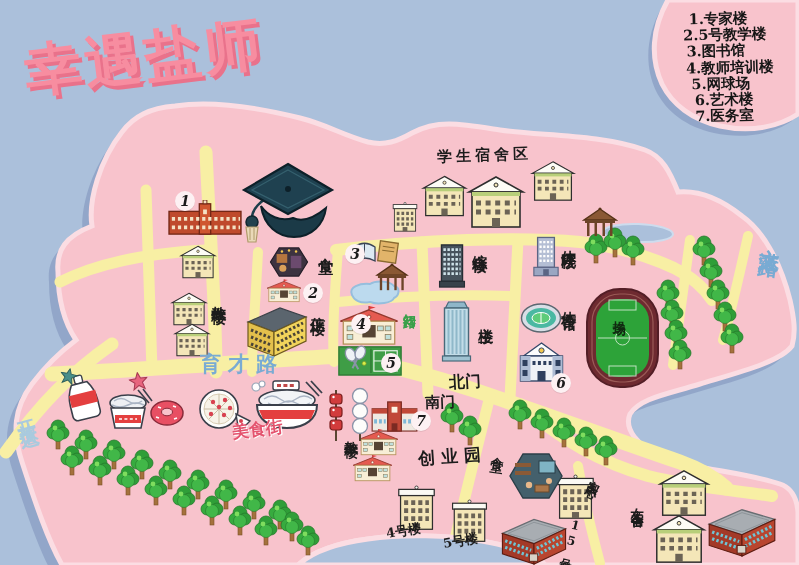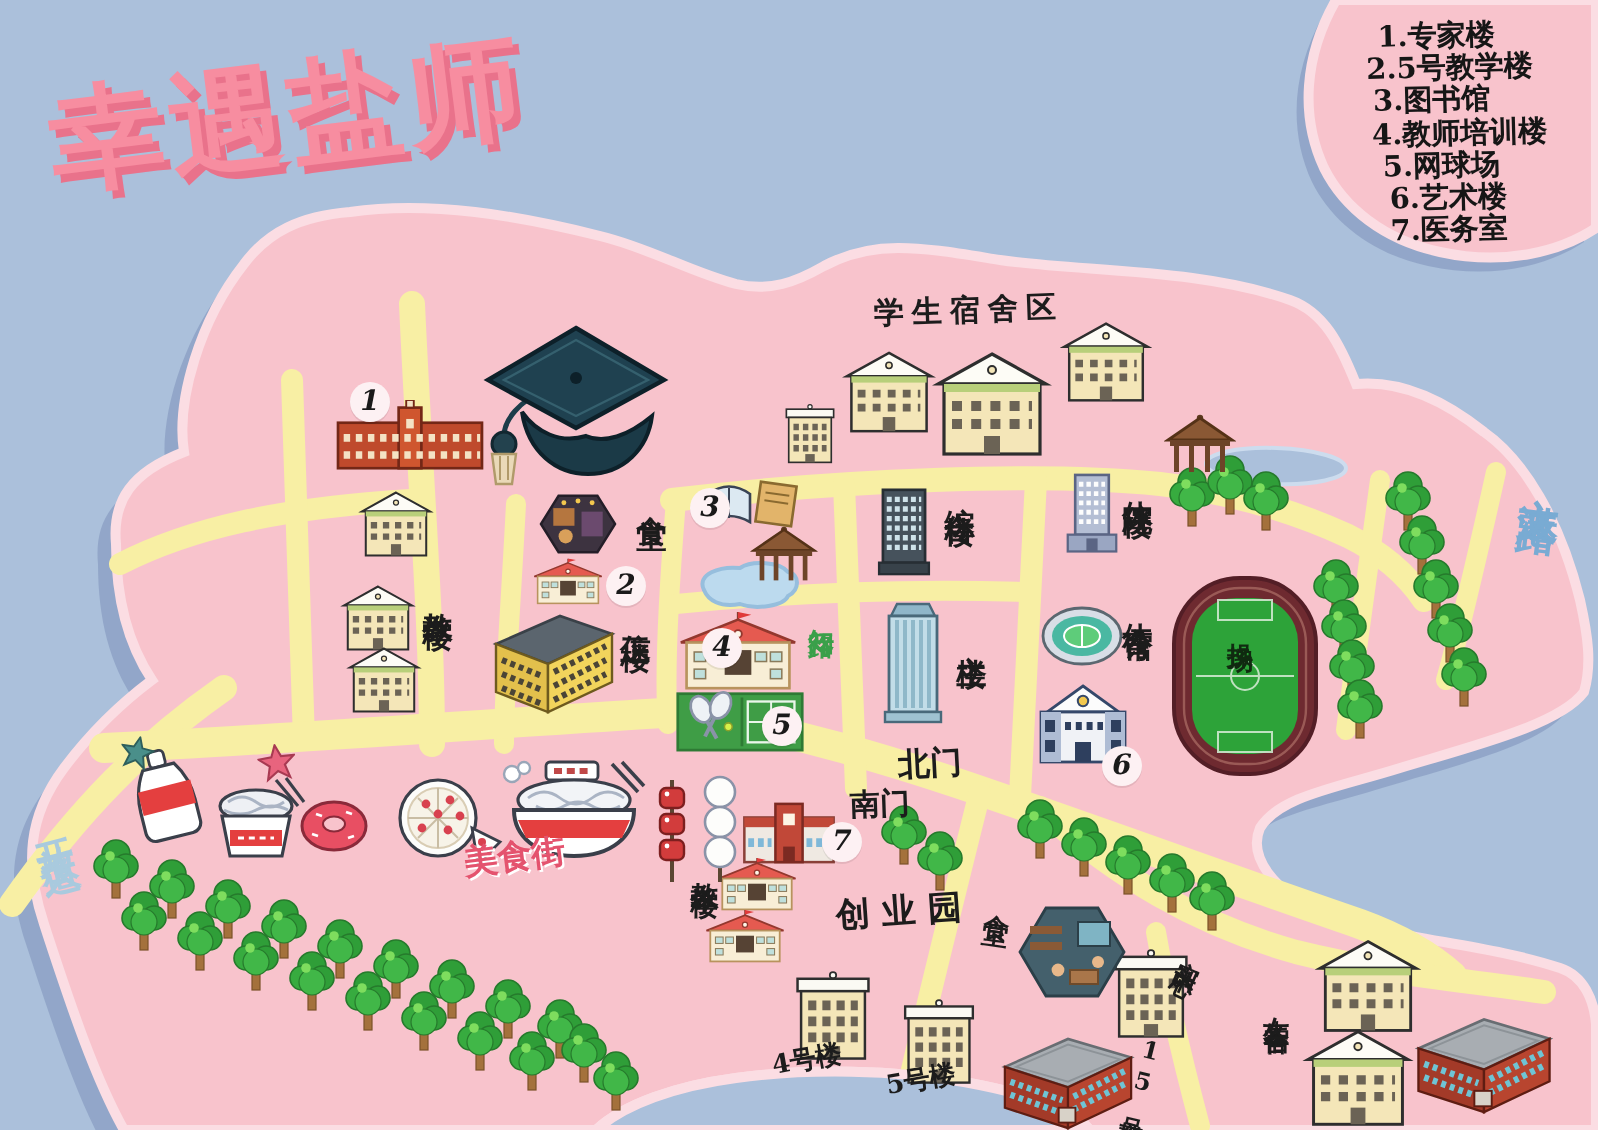--- a/index.html
+++ b/index.html
@@ -797,20 +797,21 @@
   <div class="lbl" style="left:232px;top:421px;font-size:17px;color:var(--food-street-pink);transform:rotate(-7deg);text-shadow:1px 1px 0 #ffffff">美食街</div>
   <div class="lbl v" style="left:344px;top:430px;font-size:14px">教学楼</div>
   <div class="lbl" style="left:418px;top:448px;font-size:17px;letter-spacing:6px;transform:rotate(-4deg)">创业园</div>
   <div class="lbl v" style="left:492px;top:447px;font-size:13px;transform:rotate(8deg)">食堂</div>
   <div class="lbl v" style="left:592px;top:472px;font-size:12px;transform:rotate(24deg)">实训中心</div>
   <div class="lbl" style="left:386px;top:524px;font-size:13px;transform:rotate(-10deg)">4号楼</div>
   <div class="lbl" style="left:443px;top:534px;font-size:13px;transform:rotate(-10deg)">5号楼</div>
   <div class="lbl v" style="left:566px;top:518px;font-size:12px;transform:rotate(14deg)">15号楼</div>
   <div class="lbl v" style="left:630px;top:498px;font-size:13px">女生宿舍</div>
 
+  <div class="rd" style="left:200px;top:350px;font-size:21px;letter-spacing:7px;color:var(--road-label-blue)">育才路</div>
   <div class="rd v" style="left:400px;top:304px;font-size:13px;color:var(--zhixing-green);letter-spacing:1px">知行路</div>
   <div class="rd v" style="left:758px;top:232px;font-size:21px;color:var(--road-label-blue);transform:rotate(7deg);letter-spacing:4px">文港路</div>
   <div class="rd v" style="left:10px;top:406px;font-size:19px;color:var(--kaifang-blue);transform:rotate(-15deg);letter-spacing:3px">开放大道</div>
 
   <div class="mk" style="left:175px;top:191px">1</div>
   <div class="mk" style="left:303px;top:283px">2</div>
   <div class="mk" style="left:345px;top:244px">3</div>
   <div class="mk" style="left:351px;top:314px">4</div>
   <div class="mk" style="left:381px;top:353px">5</div>
   <div class="mk" style="left:551px;top:373px">6</div>

